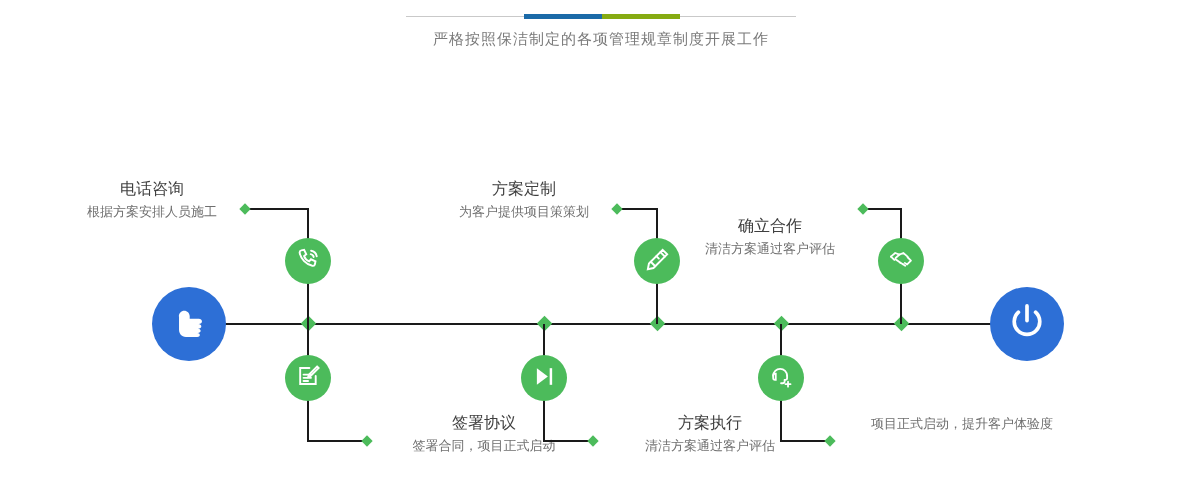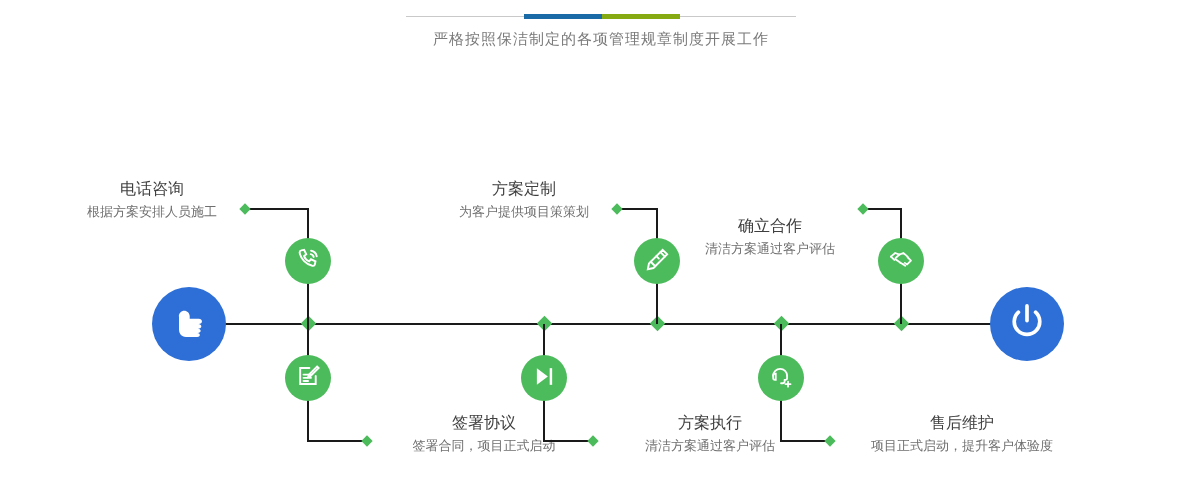--- a/index.html
+++ b/index.html
@@ -221,18 +221,17 @@
           <path d="M4.6 11.4a6.2 6.2 0 1 1 12.4 0"></path>
           <path d="M4.6 11.0v2.4c0 .9 .7 1.6 1.6 1.6h.7v-5.6h-.7c-.9 0-1.6 .7-1.6 1.6z"></path>
           <path d="M17.0 11.0v2.4c0 .9-.7 1.6-1.6 1.6h-.6"></path>
           <path d="M14.8 15.0v1.2c0 1.0-.8 1.8-1.8 1.8h-1.4"></path>
           <line x1="17.8" y1="16.6" x2="17.8" y2="21.0"></line>
           <line x1="15.6" y1="18.8" x2="20.0" y2="18.8"></line>
         </svg>
       </span>
     </div>
     <div class="lbl below" style="left:837px;top:272px;width:250px;">
-      <div class="t">售后维护</div>
       <div class="d">项目正式启动，提升客户体验度</div>
     </div>
   </div>
 
 </div>
 
 </body></html>

